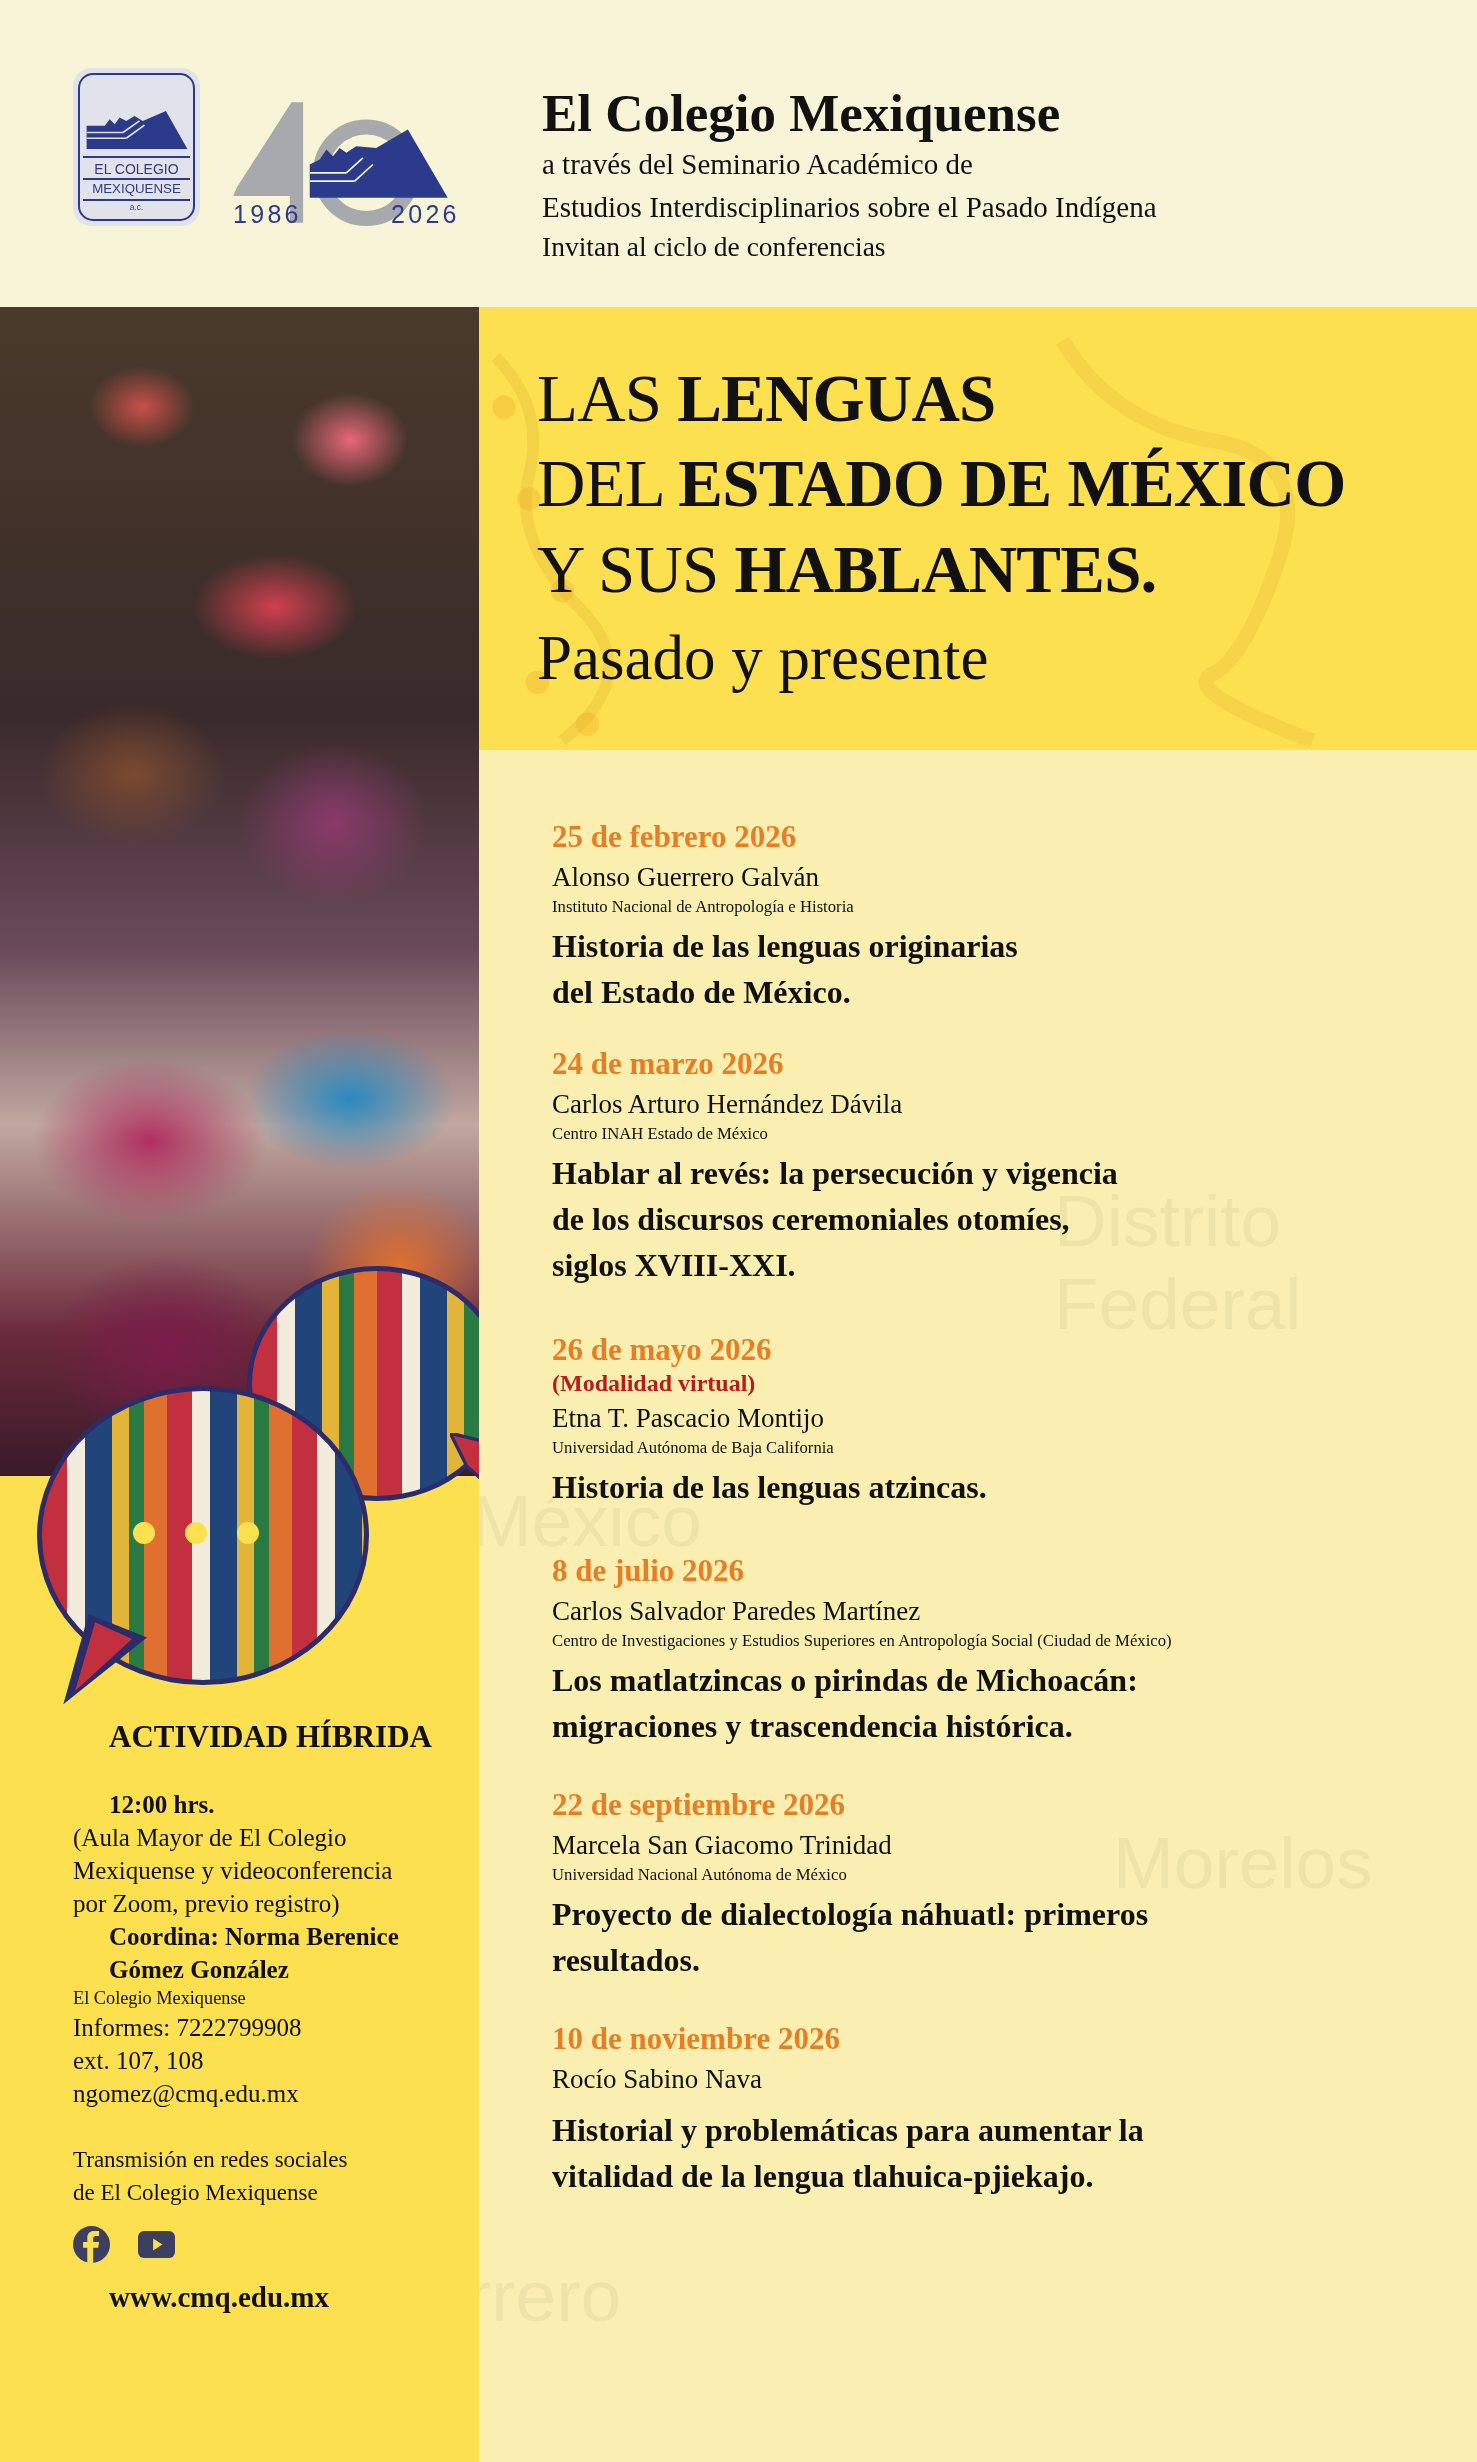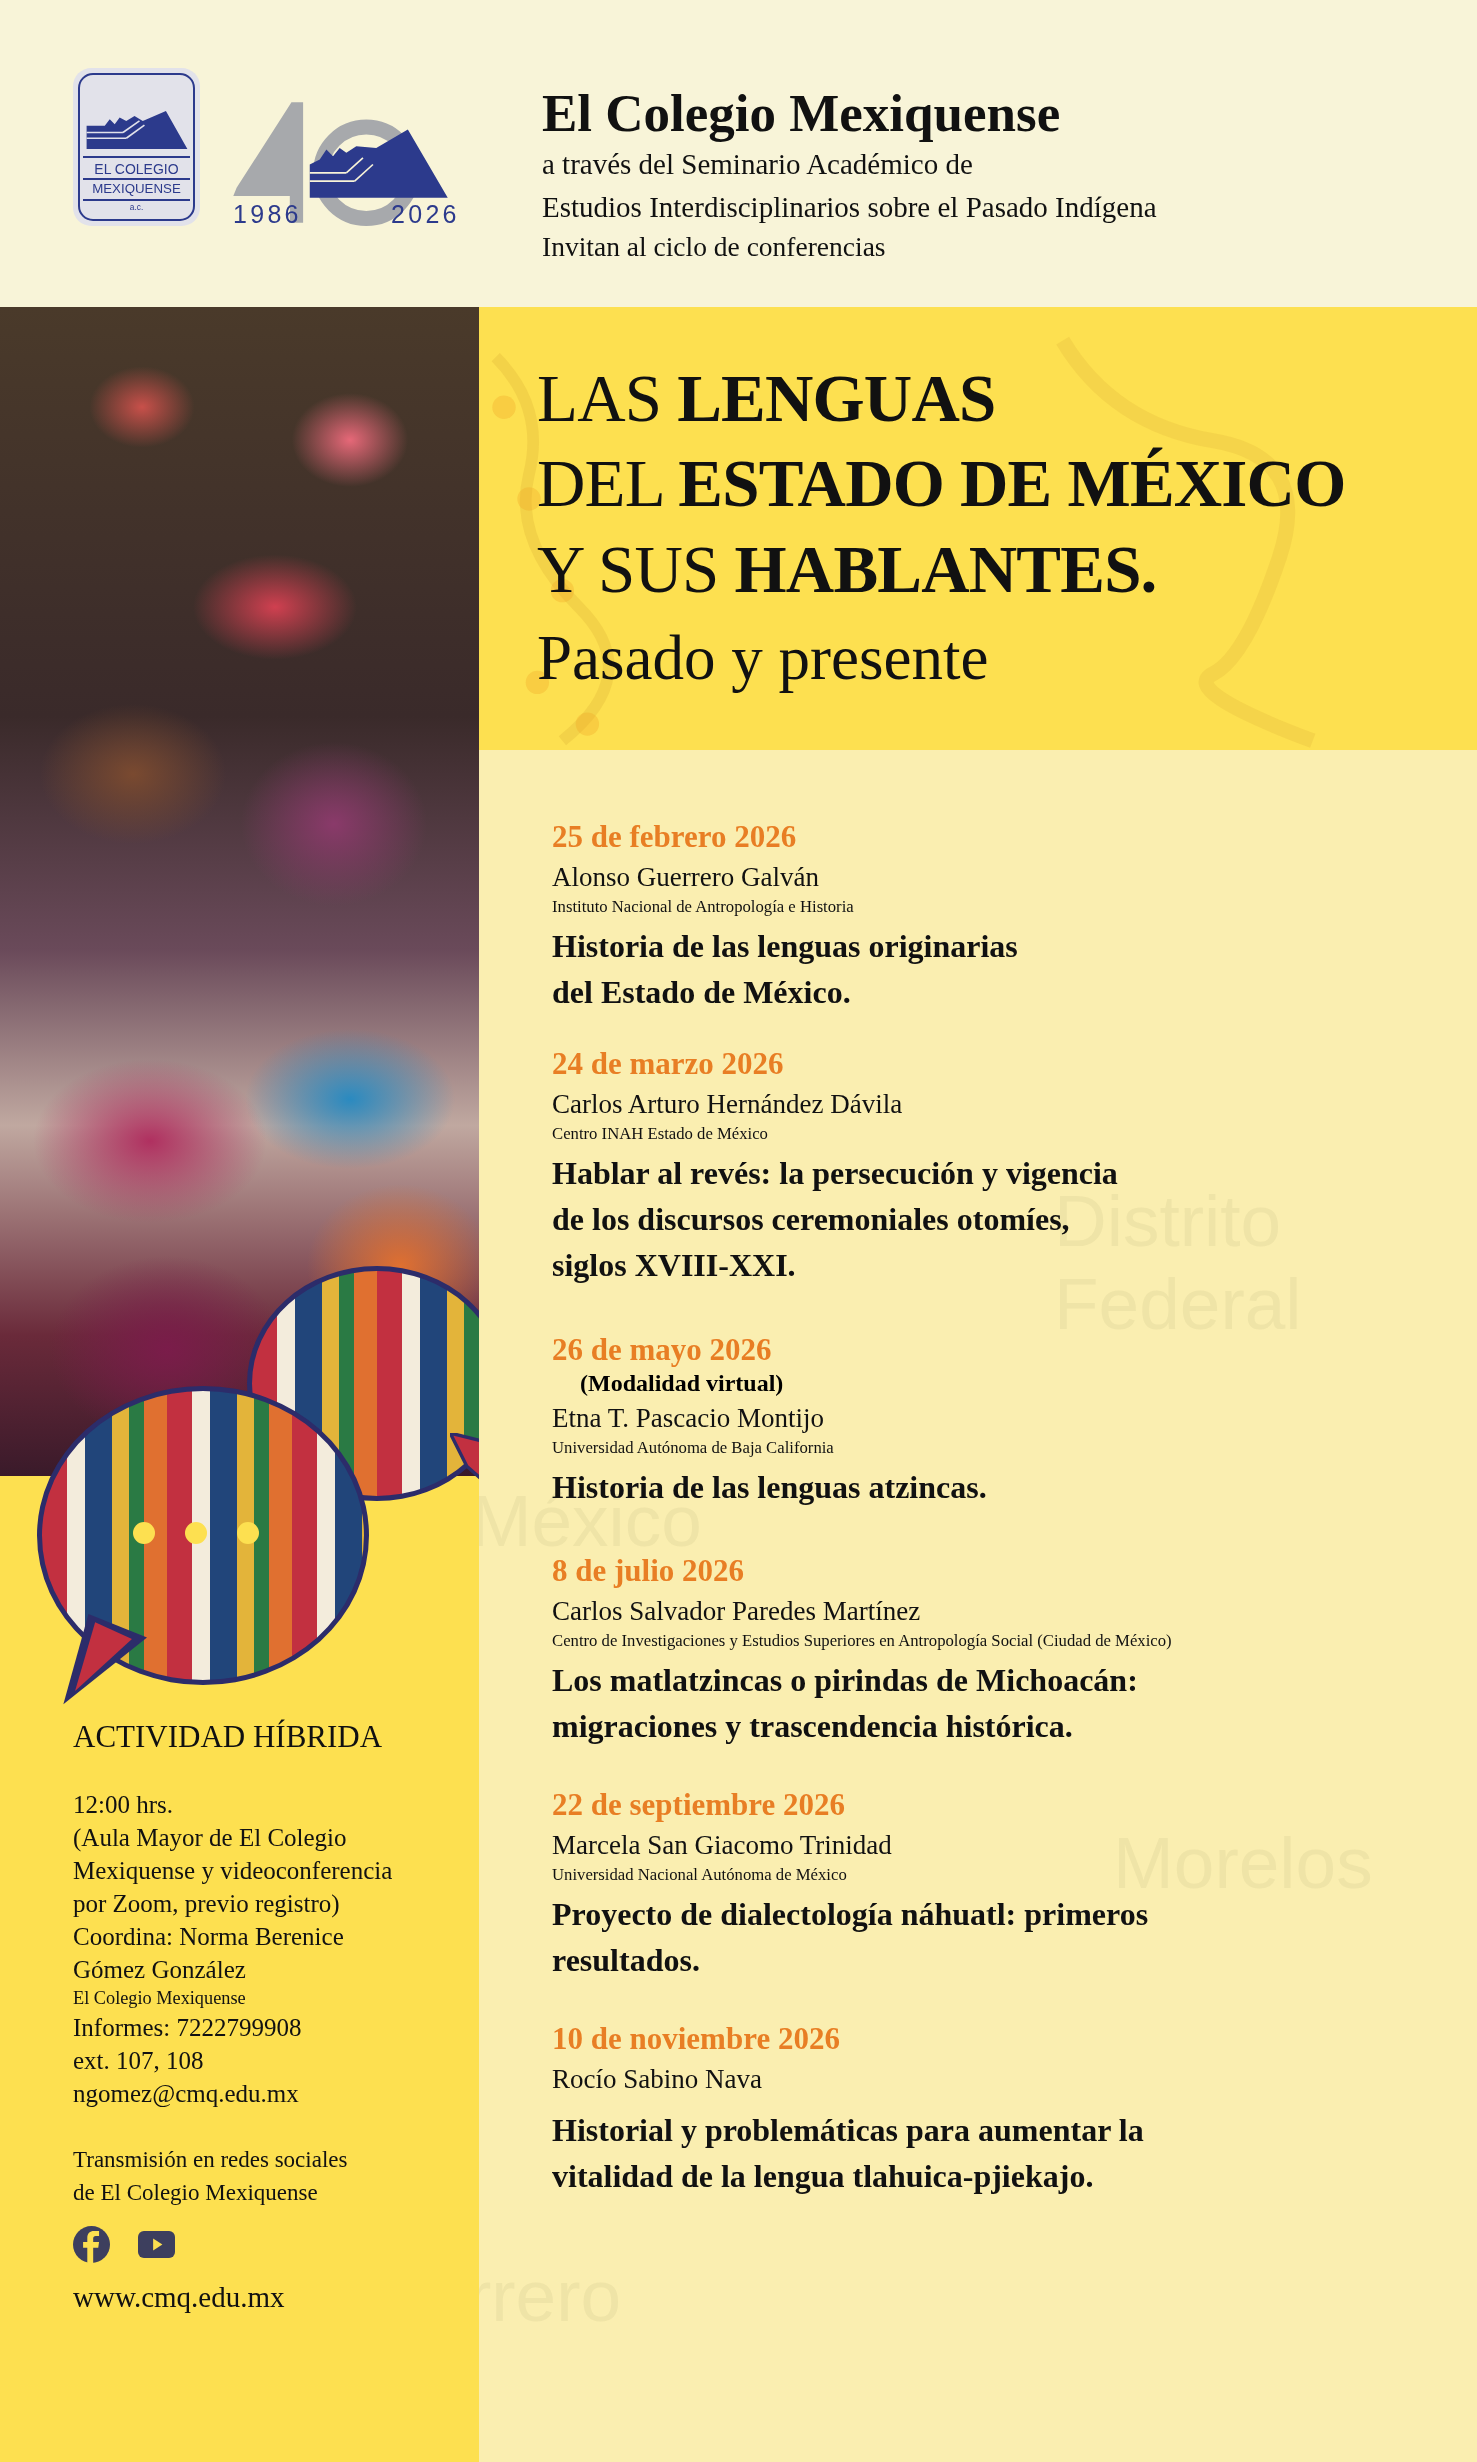--- a/index.html
+++ b/index.html
@@ -29,28 +29,28 @@
   }
   .bubble { position:absolute; border-radius:50%; border:5px solid #2c2c6a;
     background:
       repeating-linear-gradient(90deg, #c23040 0 25px, #f3ecdc 25px 43px, #21457a 43px 70px, #e3b43a 70px 87px, #2a7a44 87px 102px, #e07030 102px 125px);
   }
   #bubble1 { left:247px; top:959px; width:250px; height:225px; }
   #bubble2 { left:37px; top:1079px; width:322px; height:289px; }
   #left-info { left:73px; top:1718px; width:392px; }
   .li { font-size:25px; line-height:33px; }
   .li-small { font-size:18.3px; line-height:25px; }
-  .bold { font-weight:normal; }
+  .bold { font-weight:bold;margin-left:36px; }
   #title-band { left:479px; top:307px; width:998px; height:444px; background:#fde050; overflow:hidden; }
   .t1 { font-size:67px; line-height:1; letter-spacing:-0.8px; }
   #events { left:479px; top:750px; width:998px; height:1712px; background:#faeeb0; overflow:hidden; }
   .wm { position:absolute; font-family:"Liberation Sans",sans-serif; color:rgba(120,110,70,0.08); font-size:73px; line-height:1; }
   .ev { position:absolute; left:73px; width:901px; }
   .ev-date { color:#e87e24; font-weight:bold; font-size:31px; line-height:38px; }
-  .ev-note { color:#000000; font-weight:bold; font-size:24px; line-height:28px;margin-left:28px; }
+  .ev-note { color:#b91c1c; font-weight:bold; font-size:24px; line-height:28px; }
   .ev-name { font-size:27px; line-height:42px; }
   .ev-inst { font-size:16.7px; line-height:18.3px; }
   .ev-talk { font-weight:bold; font-size:32px; line-height:46px; margin-top:6.7px; }
   .social { display:inline-block; width:37px; height:37px; margin-right:22px; vertical-align:middle; }
 </style>
 </head>
 <body>
 
 <div id="header" class="abs">
   <div id="logo1" class="abs">

